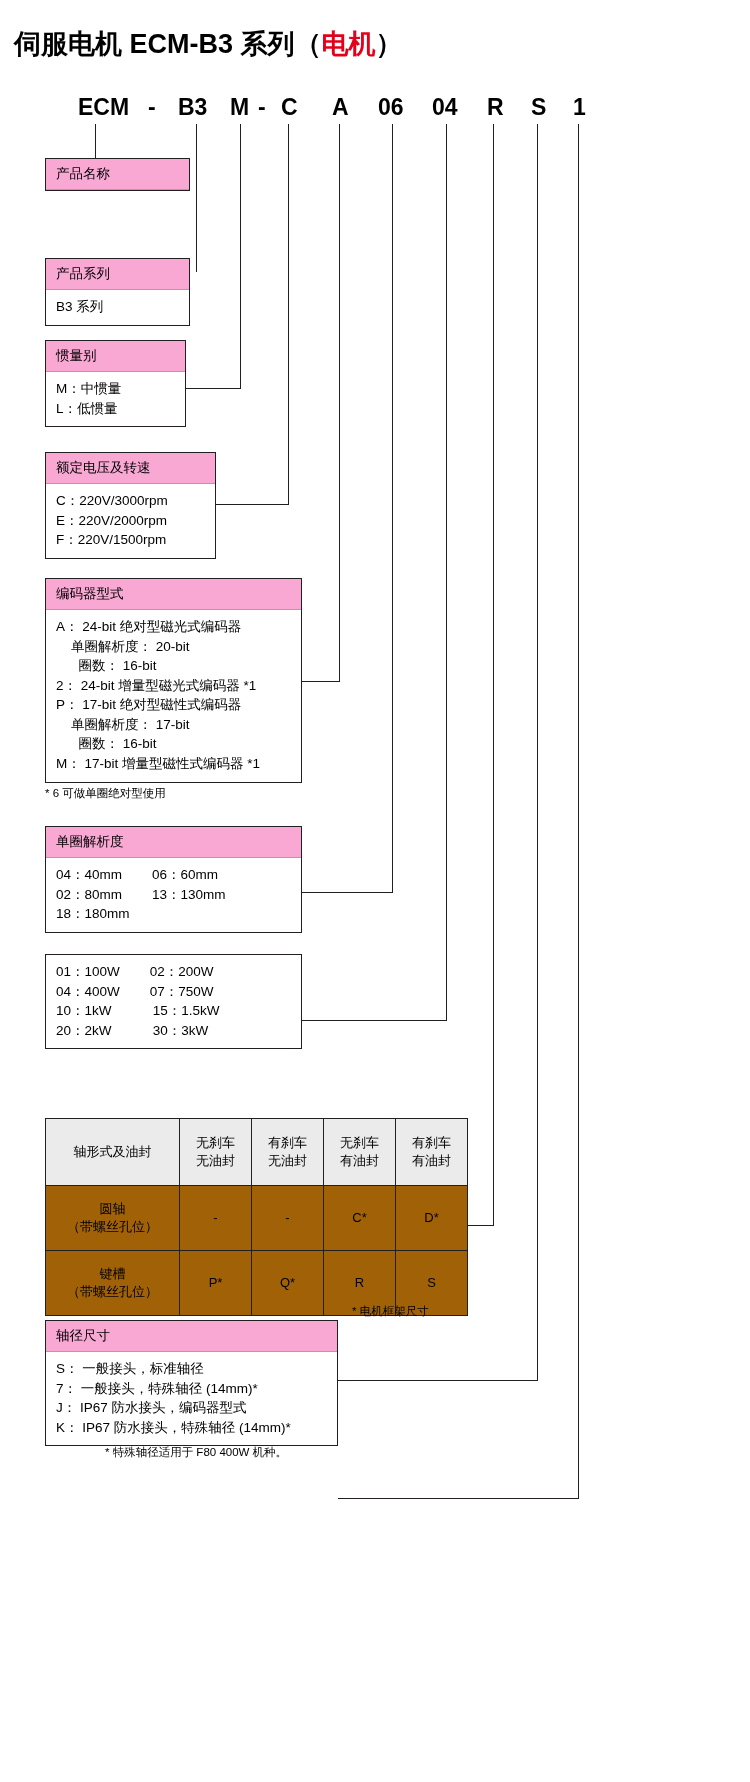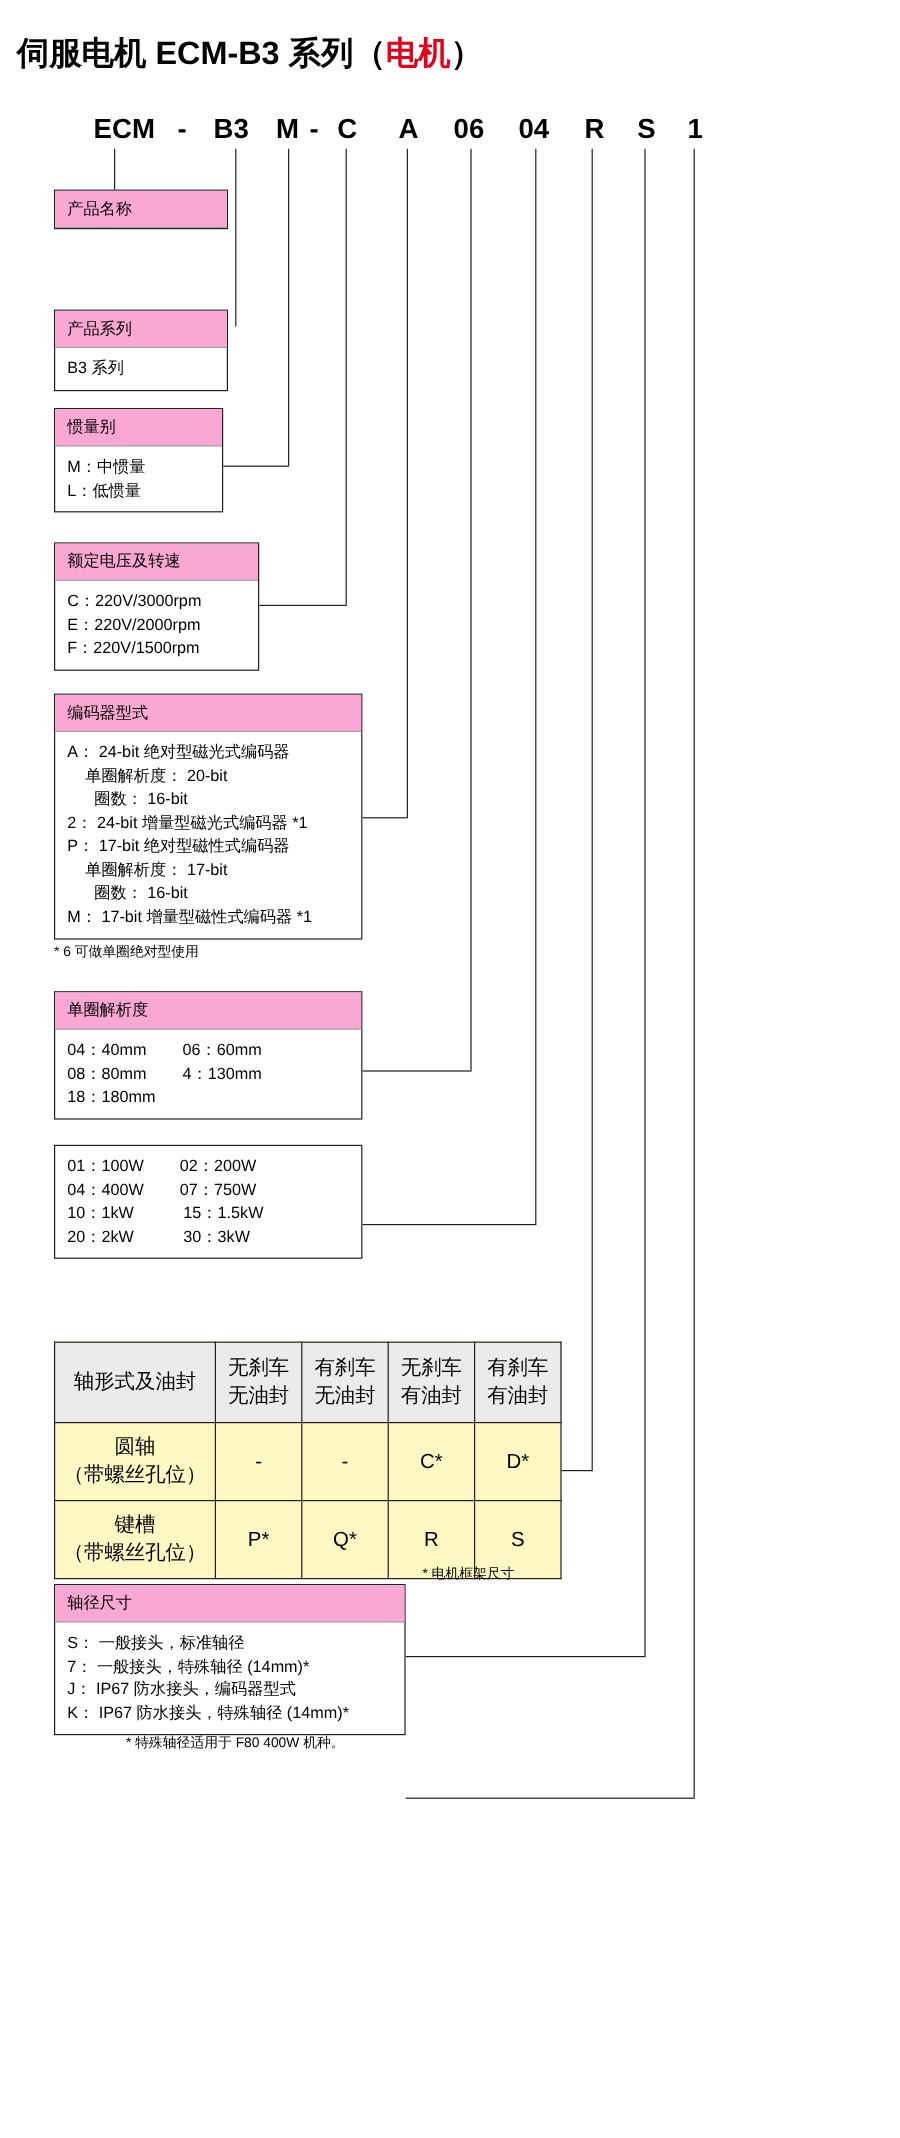--- a/index.html
+++ b/index.html
@@ -60,22 +60,22 @@
   .note{
     position:absolute;
     font-size:11.5px;
     white-space:nowrap;
   }
 
   
   .shaft-table{
     position:absolute;
     border-collapse:collapse;
-    font-size:17px;
-    background:#fef9c3;
+    font-size:13px;
+    background:#a16207;
   }
   .shaft-table td{
     border:1px solid #231f20;
     text-align:center;
     vertical-align:middle;
     padding:4px 2px;
     line-height:1.35;
   }
   .shaft-table td.hdr{background:#ebebeb;}
   .shaft-table .c1{width:129px;}
@@ -162,21 +162,21 @@
 <span>P： 17-bit 绝对型磁性式编码器</span>
 <span>    单圈解析度： 17-bit</span>
 <span>      圈数： 16-bit</span>
 <span>M： 17-bit 增量型磁性式编码器 *1</span></div>
   </div>
   <div class="note" style="left:45px;top:786px;">* 6 可做单圈绝对型使用</div>
 
   <div class="box" style="left:45px;top:826px;width:257px;">
     <div class="hd">单圈解析度</div>
     <div class="bd">04：40mm        06：60mm
-08：80mm        4：130mm
+02：80mm        13：130mm
 18：180mm</div>
   </div>
 
   <div class="box" style="left:45px;top:954px;width:257px;">
     <div class="bd">01：100W        02：200W
 04：400W        07：750W
 10：1kW           15：1.5kW
 20：2kW           30：3kW</div>
   </div>
 

